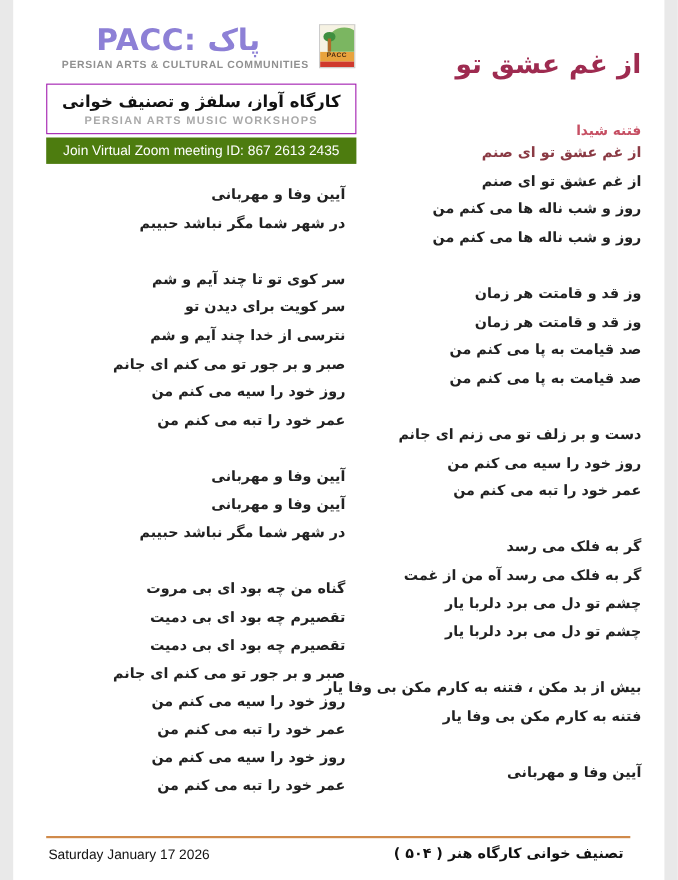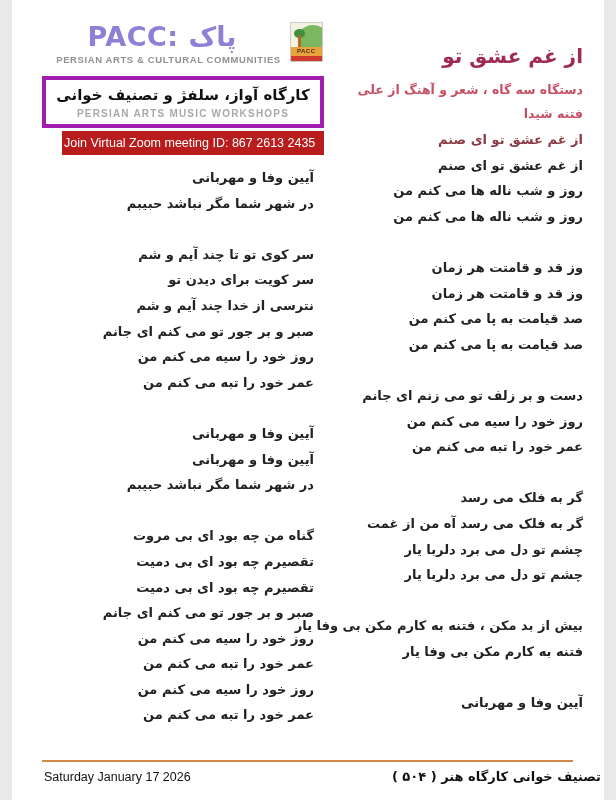--- a/index.html
+++ b/index.html
@@ -33,55 +33,55 @@
     background:#7bb661;border-radius:50% 50% 0 0;
   }
   .logo-tree-trunk{position:absolute;left:7px;bottom:0;width:3px;height:12px;background:#b06a2a;}
   .logo-tree-top{position:absolute;left:3px;bottom:9px;width:11px;height:9px;background:#3f8f3f;border-radius:50%;}
   .logo-band{
     height:9px;background:#e8a33d;color:#4a2c12;
     font-size:6px;font-weight:bold;text-align:center;line-height:9px;letter-spacing:0.5px;
   }
   .logo-stripe{height:5px;background:#cf3a2e;}
   .workshop-box{
-    margin-top:11px;border:4px solid #a21caf;background:#ffffff;
+    margin-top:11px;border:1px solid #a21caf;background:#ffffff;
     text-align:center;padding:6px 4px 5px 4px;
   }
   .workshop-title{
     font-family:"DejaVu Sans",sans-serif;direction:rtl;
     font-size:15px;font-weight:bold;color:#111111;line-height:1.3;
   }
   .workshop-subtitle{
     margin-top:3px;font-size:10px;color:#a9a9a9;letter-spacing:1.2px;font-weight:bold;
   }
   .zoom-bar{
-    margin-top:3px;background:#b91c1c;color:#ffffff;
-    font-size:12.5px;padding:5px 2px;margin-left:20px;
+    margin-top:3px;background:#4d7c0f;color:#ffffff;
+    font-size:12.5px;text-align:center;padding:5px 2px;
   }
   
   .header-right{position:absolute;right:21px;top:44px;width:230px;direction:rtl;text-align:right;
     font-family:"DejaVu Sans",sans-serif;}
-  .song-title{font-size:20px;font-weight:bold;color:#9e2b50;line-height:1.2;}
+  .song-title{font-size:24px;font-weight:bold;color:#9e2b50;line-height:1.2;}
   .song-credit{margin-top:10px;font-size:12.5px;font-weight:bold;color:#c64f63;line-height:1.95;}
   
   .lyrics-col{
     position:absolute;direction:rtl;text-align:right;
     font-family:"DejaVu Sans",sans-serif;
     font-size:13px;font-weight:bold;color:#222222;
     line-height:25.6px;white-space:nowrap;
   }
   .col-right{right:21px;top:127px;width:330px;}
   .col-left{left:30px;top:165px;width:272px;}
   .stanza{margin:0 0 25.6px 0;}
   .stanza:last-child{margin-bottom:0;}
   .lyric-line.accent{color:#8a3a44;}
   
   .footer-rule{position:absolute;left:30px;right:31px;top:760px;height:2px;background:#d08a4a;}
   .footer-row{
-    position:absolute;left:32px;right:3px;top:769px;
+    position:absolute;left:32px;right:37px;top:769px;
     display:flex;justify-content:space-between;align-items:center;
     font-size:12.5px;color:#111111;text-align:center;
   }
   .footer-fa{font-family:"DejaVu Sans",sans-serif;direction:rtl;font-weight:bold;font-size:13px;}
 </style>
 </head>
 <body>
 
 <div class="page">
 
@@ -106,21 +106,21 @@
       <div class="workshop-title">کارگاه آواز، سلفژ و تصنیف خوانی</div>
       <div class="workshop-subtitle">PERSIAN ARTS MUSIC WORKSHOPS</div>
     </div>
 
     <div class="zoom-bar">Join Virtual Zoom meeting ID: 867 2613  2435</div>
   </div>
 
   <div class="header-right">
     <div class="song-title">از غم عشق تو</div>
     <div class="song-credit">
-      <span>دستگاه سه گاه ، شعر و آهنگ از علی</span><br>
+      <br>
       <span>فتنه شیدا</span>
     </div>
   </div>
 
   <div class="lyrics-col col-right">
       <div class="stanza">
         <div class="lyric-line accent">از غم عشق تو ای صنم</div>
         <div class="lyric-line">از غم عشق تو ای صنم</div>
         <div class="lyric-line">روز و شب ناله ها می کنم من</div>
         <div class="lyric-line">روز و شب ناله ها می کنم من</div>

